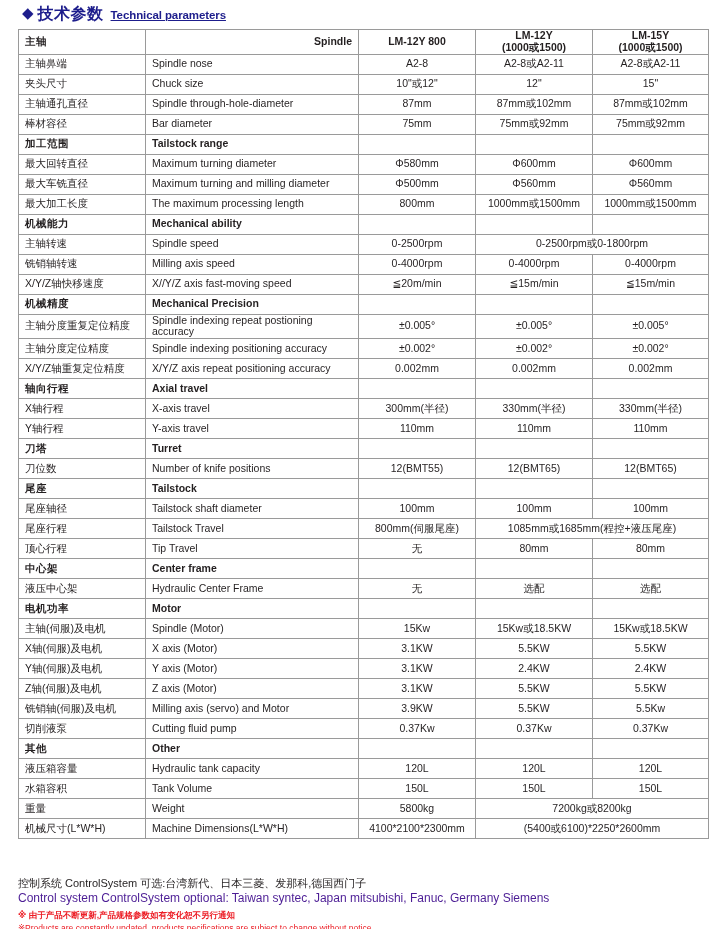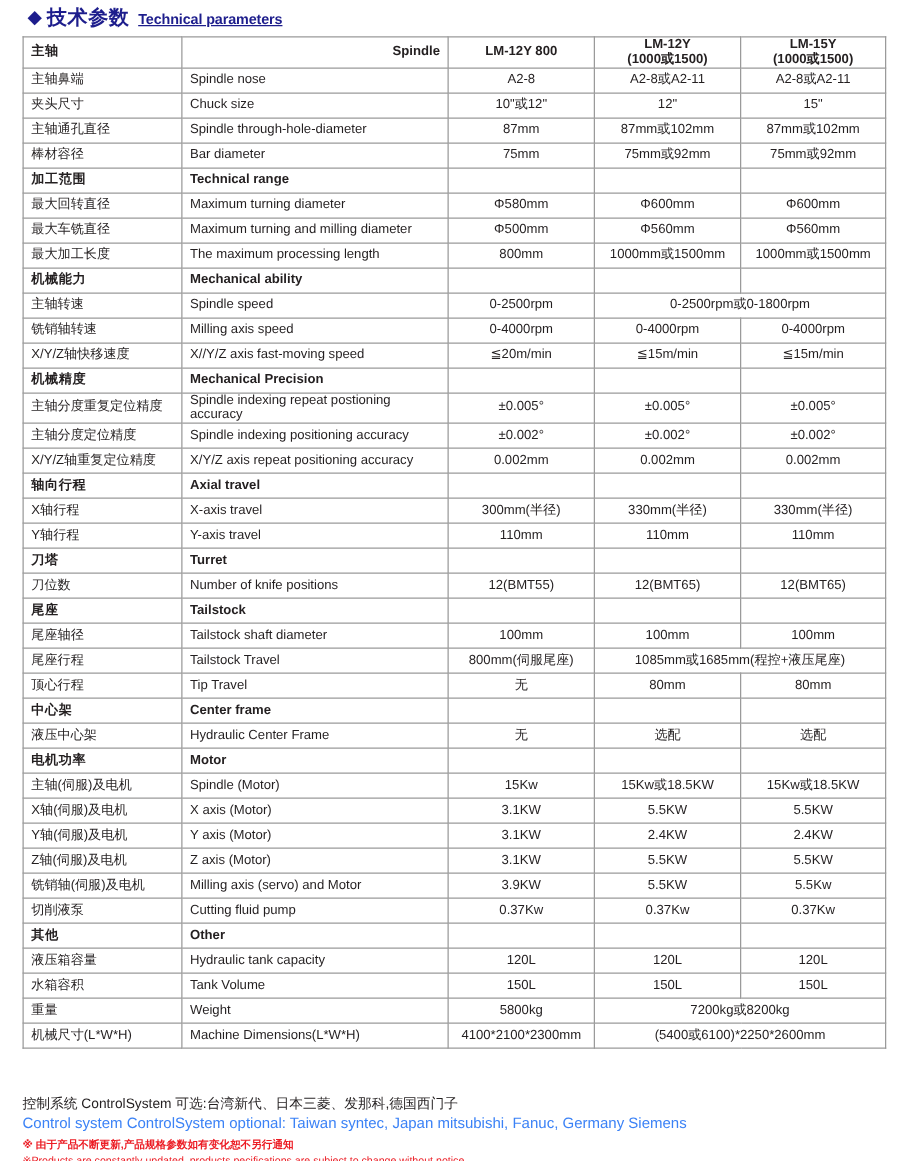--- a/index.html
+++ b/index.html
@@ -117,21 +117,21 @@
   
   #footer {
     position: absolute; left: 18px; top: 876px;
     width: 690px;
   }
   .foot-cn {
     color: #231f20; font-size: 11px; line-height: 1.35;
     white-space: nowrap;
   }
   .foot-en {
-    color: #3b82f6; font-size: 12px; line-height: 1.3;
+    color: #4c1d95; font-size: 12px; line-height: 1.3;
     white-space: nowrap;
   }
   .note-cn {
     color: #ec1c24; font-size: 8.5px; line-height: 1.45;
     margin-top: 3px; white-space: nowrap; font-weight: bold;
   }
   .note-en {
     color: #ec1c24; font-size: 8.5px; line-height: 1.45;
     white-space: nowrap;
   }
@@ -196,21 +196,21 @@
         </tr>
         <tr class="data-row">
           <td class="label-cn">棒材容径</td>
           <td class="label-en">Bar diameter</td>
           <td class="val">75mm</td>
           <td class="val">75mm或92mm</td>
           <td class="val">75mm或92mm</td>
         </tr>
         <tr class="section">
           <td class="sec-cn">加工范围</td>
-          <td class="sec-en">Technical range</td>
+          <td class="sec-en">Tailstock range</td>
           <td></td>
           <td></td>
           <td></td>
         </tr>
         <tr class="data-row">
           <td class="label-cn">最大回转直径</td>
           <td class="label-en">Maximum turning diameter</td>
           <td class="val">Φ580mm</td>
           <td class="val">Φ600mm</td>
           <td class="val">Φ600mm</td>

